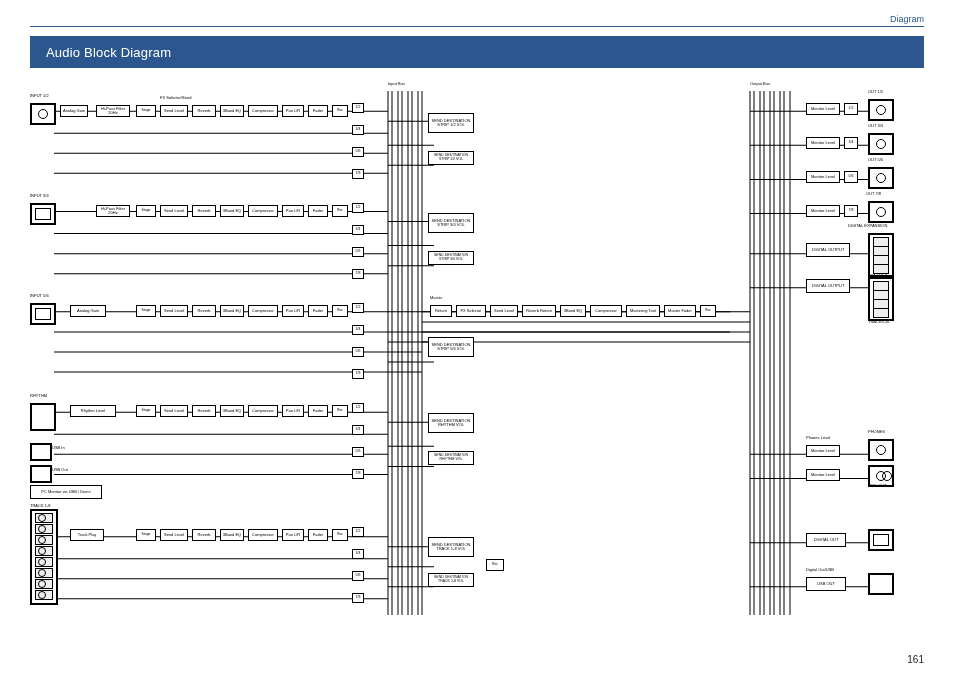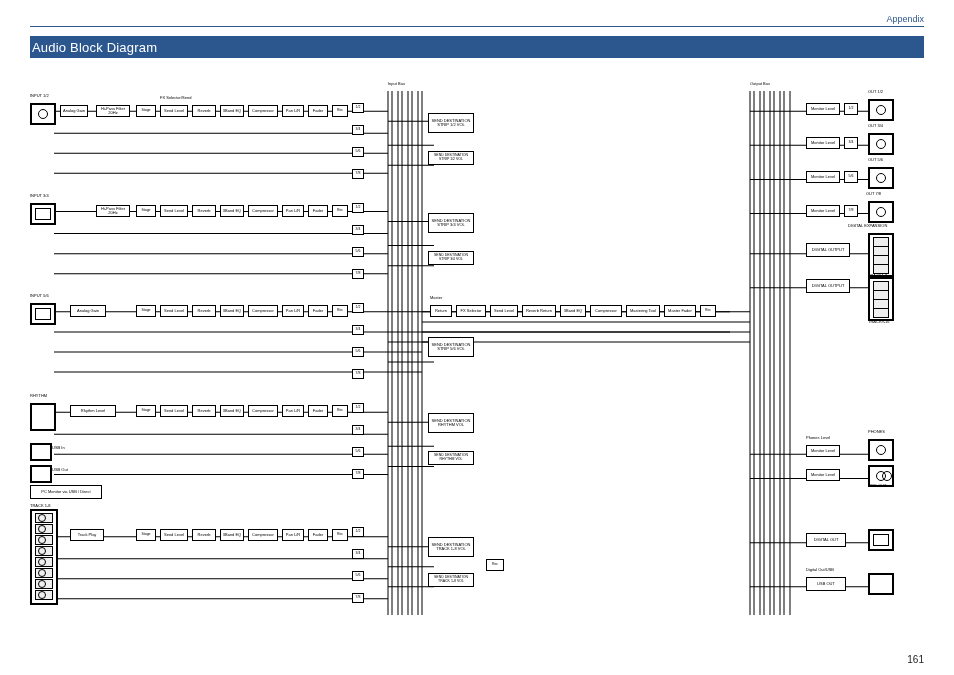--- a/index.html
+++ b/index.html
@@ -1,40 +1,40 @@
 <!DOCTYPE html>
 <html><head>
 <meta charset="utf-8">
 <style>
   html,body{margin:0;padding:0;width:954px;height:675px;background:#fff;font-family:Arial,Helvetica,sans-serif;color:#000;overflow:hidden}
   .page{position:relative;width:954px;height:675px;box-sizing:border-box;padding:16px 30px 22px 30px}
   .meta-rule{position:absolute;left:30px;right:30px;top:26px;height:1px;background:#2b568e}
   .meta-appendix{position:absolute;right:30px;top:14px;font-size:9px;color:#2b568e}
-  .hband{position:absolute;left:30px;right:30px;top:36px;height:22px;background:#2b568e;color:#fff;display:flex;align-items:center;padding-left:2px;font-size:13px;letter-spacing:.2px}
+  .hband{position:absolute;left:30px;right:30px;top:36px;height:32px;background:#2b568e;color:#fff;display:flex;align-items:center;padding-left:16px;font-size:13px;letter-spacing:.2px}
   .pgnum{position:absolute;right:30px;bottom:10px;font-size:10px;font-weight:normal;color:#222}
   .diagram{position:absolute;left:30px;right:30px;top:72px;bottom:40px;border-top:1px solid transparent}
   .dnode{position:absolute;border:1px solid #000;background:#fff;font-size:4px;line-height:1.05;display:flex;align-items:center;justify-content:center;text-align:center;box-sizing:border-box;padding:1px}
   .dnode.tiny{font-size:3.5px}
   .dport{position:absolute;width:22px;height:18px;border:2px solid #000;background:#fff}
   .dport .circ{position:absolute;width:8px;height:8px;border:1px solid #000;border-radius:50%;left:6px;top:4px}
   .dport .jack2{position:absolute;width:14px;height:10px;border:1px solid #000;left:3px;top:3px}
   .djacks{position:absolute;border:2px solid #000;background:#fff}
   .djacks .r{position:absolute;left:3px;right:3px;height:8px;border:1px solid #000;background:#efefef}
   .djacks .r .dot{position:absolute;width:6px;height:6px;border:1px solid #000;border-radius:50%;top:0;left:2px}
   .lbl{position:absolute;font-size:4px;color:#000;white-space:nowrap}
   svg.wires{position:absolute;inset:0;width:100%;height:100%}
   svg.wires line, svg.wires polyline, svg.wires path{stroke:#000;stroke-width:1;fill:none}
   svg.wires .bus{stroke-width:1}
 </style>
 </head>
 <body>
 
 <div class="page">
   <div class="meta-rule"></div>
-  <div class="meta-appendix">Appendix</div>
+  <div class="meta-appendix">Diagram</div>
   <div class="hband">
     <span>Audio Block Diagram</span>
   </div>
   <div class="pgnum">161</div>
 
   <div class="diagram">
 
     <svg class="wires" viewBox="0 0 894 560" preserveAspectRatio="none">
 
       <g class="bus">

